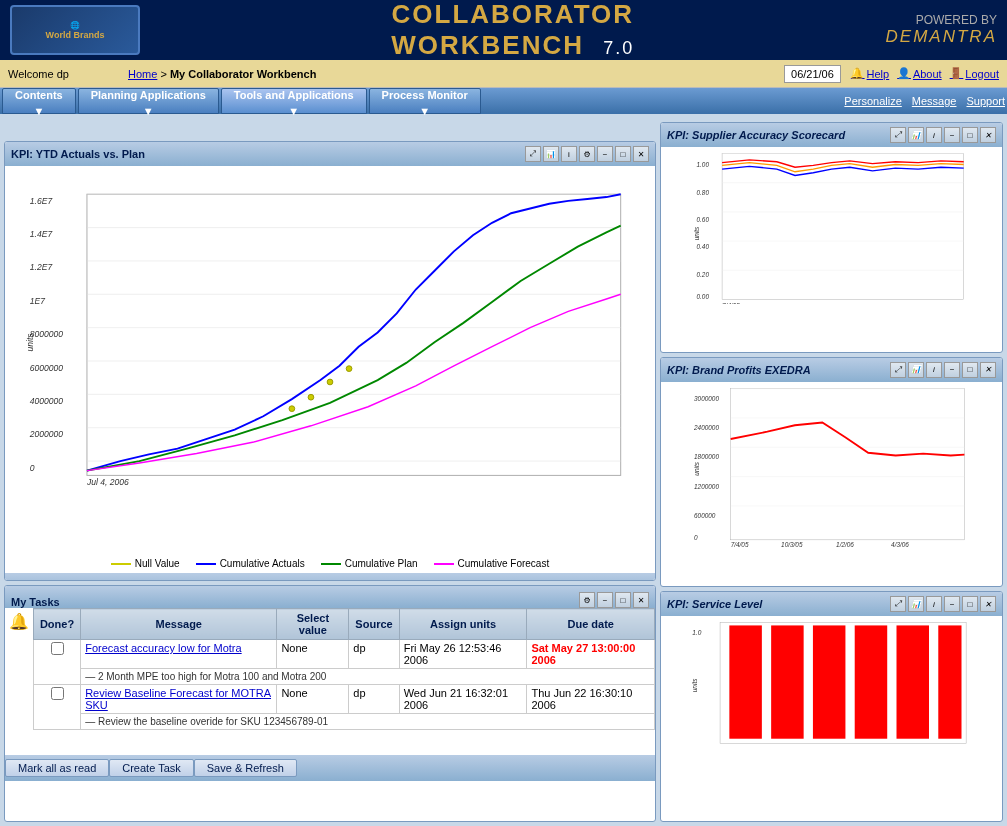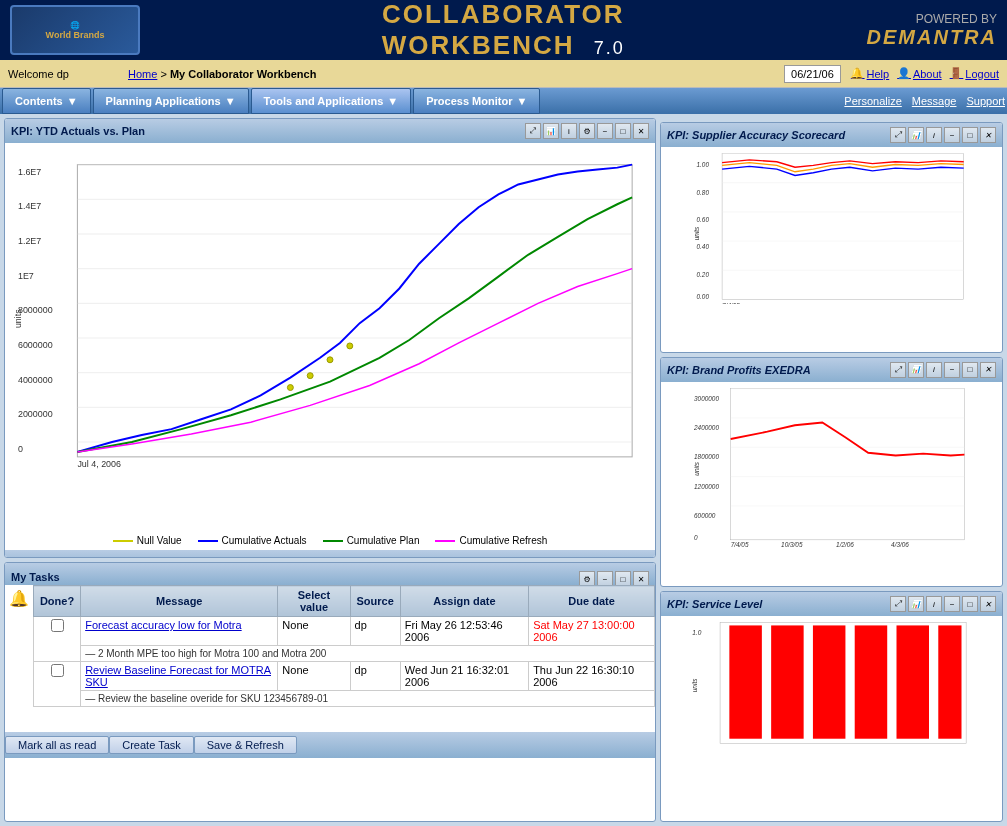--- a/index.html
+++ b/index.html
@@ -16,63 +16,63 @@
     
     #topbar { background: #e8d898; height: 28px; display: flex; align-items: center; justify-content: space-between; padding: 0 8px; border-bottom: 1px solid #bbb; }
     #breadcrumb { font-size: 11px; flex: 1; padding-left: 20px; }
     #breadcrumb a { color: #0000cc; text-decoration: underline; }
     #date-display { background: white; border: 1px solid #999; padding: 2px 6px; font-size: 11px; margin: 0 10px; }
     #topbar-actions { display: flex; gap: 8px; align-items: center; }
     .topbar-btn { color: #0000cc; text-decoration: underline; cursor: pointer; font-size: 11px; display: flex; align-items: center; gap: 2px; }
 
     
     #navbar { background: linear-gradient(180deg, #6b9bd2, #3a6fa8); height: 26px; display: flex; align-items: stretch; padding: 0 2px; gap: 2px; }
-    .nav-item { background: linear-gradient(180deg, #8ab4e0, #4a7fc0); color: white; font-size: 11px; font-weight: bold; padding: 0 12px; cursor: pointer; display: flex; align-items: center; gap: 4px; border: 1px solid #2a5a90; border-radius: 2px 2px 0 0; }
+    .nav-item { background: linear-gradient(180deg, #8ab4e0, #4a7fc0); color: white; font-size: 11px; font-weight: bold; padding: 0 12px; cursor: pointer; display: flex; align-items: center; gap: 4px; border: 1px solid #2a5a90; border-radius: 2px 2px 0 0; flex-direction: column; }
     #nav-right { margin-left: auto; display: flex; gap: 10px; align-items: center; }
     .nav-text-link { color: white; text-decoration: underline; font-size: 11px; cursor: pointer; }
 
     
     #main { display: flex; height: calc(826px - 60px - 28px - 26px); }
 
     
-    #left-panel { flex: 0 0 660px; display: flex; flex-direction: column; padding: 4px; gap: 4px; overflow: hidden; }
+    #left-panel { flex: 0 0 660px; display: flex; flex-direction: column; padding: 4px; gap: 4px; overflow: hidden; margin-top: 23px; }
 
     
     .kpi-panel { background: white; border: 1px solid #7a9abf; border-radius: 3px; overflow: hidden; }
     .kpi-header { background: linear-gradient(180deg, #b8cce4, #8aafd0); height: 24px; display: flex; align-items: center; justify-content: space-between; padding: 0 6px; }
     .kpi-title { color: #001a4d; font-size: 11px; font-weight: bold; }
     .kpi-icons { display: flex; gap: 2px; }
     .kpi-icon { width: 16px; height: 16px; border: 1px solid #999; background: linear-gradient(180deg, #e0e8f0, #c0d0e0); cursor: pointer; display: flex; align-items: center; justify-content: center; font-size: 8px; }
 
     
     #main-chart-area { height: 440px; }
-    #chart-container { padding: 8px; height: 390px; position: relative; }
+    #chart-container { padding: 20px; height: 390px; position: relative; font-style: italic; }
     #chart-svg { width: 100%; height: 100%; }
 
     
     #legend { display: flex; gap: 16px; justify-content: center; padding: 2px 0 4px; font-size: 10px; }
     .legend-item { display: flex; align-items: center; gap: 4px; }
     .legend-color { width: 20px; height: 2px; }
 
     
     .status-bar { background: linear-gradient(180deg, #b8cce4, #8aafd0); height: 22px; display: flex; align-items: center; padding: 0 8px; gap: 20px; font-size: 10px; }
     .status-label { font-weight: bold; }
 
     
     #tasks-panel { background: white; border: 1px solid #7a9abf; border-radius: 3px; overflow: hidden; flex: 1; }
-    .tasks-header { background: linear-gradient(180deg, #b8cce4, #8aafd0); height: 22px; display: flex; align-items: flex-start; justify-content: space-between; padding: 8px 6px; }
+    .tasks-header { background: linear-gradient(180deg, #b8cce4, #8aafd0); height: 22px; display: flex; align-items: flex-end; justify-content: space-between; padding: 0 6px; }
     .tasks-title { color: #001a4d; font-size: 11px; font-weight: bold; }
     .tasks-content { overflow: hidden; position: relative; }
     #tasks-scroll { overflow-y: auto; height: 147px; }
     .tasks-table { width: 100%; border-collapse: collapse; font-size: 11px; }
     .tasks-table th { background: linear-gradient(180deg, #d0dce8, #b0c4d8); border: 1px solid #9ab; padding: 3px 6px; text-align: center; font-weight: bold; color: #001a4d; }
     .tasks-table td { border: 1px solid #ccc; padding: 2px 4px; vertical-align: top; }
     .task-link { color: #0000cc; text-decoration: underline; cursor: pointer; }
     .task-sub { color: #333; font-size: 10px; }
-    .task-overdue { color: red; font-weight: normal; }
+    .task-overdue { color: red; font-weight: bold; }
     .checkbox-cell { text-align: center; }
     input[type="checkbox"] { cursor: pointer; }
 
     
     .tasks-footer { background: linear-gradient(180deg, #b8cce4, #8aafd0); height: 26px; display: flex; align-items: center; justify-content: flex-start; }
     .tasks-footer-btn { background: linear-gradient(180deg, #e0e8f4, #c0d0e8); border: 1px solid #7a9abf; color: #001a4d; font-size: 11px; padding: 2px 12px; cursor: pointer; border-radius: 2px; }
     .bell-icon { font-size: 16px; }
 
     
     #right-panel { flex: 1; display: flex; flex-direction: column; padding: 8px 4px 4px 0; gap: 4px; overflow: hidden; font-style: italic; }
@@ -93,21 +93,21 @@
   </div>
   <div id="title-area">
     <div id="app-title">
       <span>COLLABORATOR</span><br>
       <span>WORKBENCH</span>
       <span style="font-size:18px;color:white;margin-left:10px;font-weight:normal;">7.0</span>
     </div>
   </div>
   <div id="powered-area">
     <div style="color:#aaa;font-size:12px;">POWERED BY</div>
-    <div style="color:#d4a843;font-size:20px;font-weight:bold;letter-spacing:2px;font-style:italic;">DEMANTRA</div>
+    <div style="color:#d4a843;font-size:17px;font-weight:normal;letter-spacing:2px;font-style:italic;">DEMANTRA</div>
   </div>
 </div>
 
 <div id="topbar">
   <div style="min-width:100px;">Welcome dp</div>
   <div id="breadcrumb">
     <a>Home</a>
     <span> &gt; </span>
     <span style="font-weight:bold;">My Collaborator Workbench</span>
   </div>
@@ -210,21 +210,21 @@
         <div class="legend-item">
           <div class="legend-color" style="background:#0000ff;"></div>
           <span>Cumulative Actuals</span>
         </div>
         <div class="legend-item">
           <div class="legend-color" style="background:#008800;"></div>
           <span>Cumulative Plan</span>
         </div>
         <div class="legend-item">
           <div class="legend-color" style="background:#ff00ff;"></div>
-          <span>Cumulative Refresh</span>
+          <span>Cumulative Forecast</span>
         </div>
       </div>
 
       <div class="status-bar">
         <span>
           <span class="status-label">Last Refresh:</span>
           <span>06/21/06 03:19:12 PM</span>
         </span>
         <span style="margin-left:auto;">
           <span class="status-label">Last Update:</span>
@@ -249,21 +249,21 @@
             <span class="bell-icon">🔔</span>
           </div>
           <div id="tasks-scroll" style="flex:1;overflow-y:auto;">
             <table class="tasks-table">
               <thead>
                 <tr>
                   <th>Done?</th>
                   <th>Message</th>
                   <th>Select value</th>
                   <th>Source</th>
-                  <th>Assign date</th>
+                  <th>Assign units</th>
                   <th>Due date</th>
                 </tr>
               </thead>
               <tbody id="tasks-tbody">
 
               <tr>
       <td class="checkbox-cell" rowspan="2"><input type="checkbox" style=""></td>
       <td><a class="task-link">Forecast accuracy low for Motra</a></td>
       <td>None</td>
       <td>dp</td>

